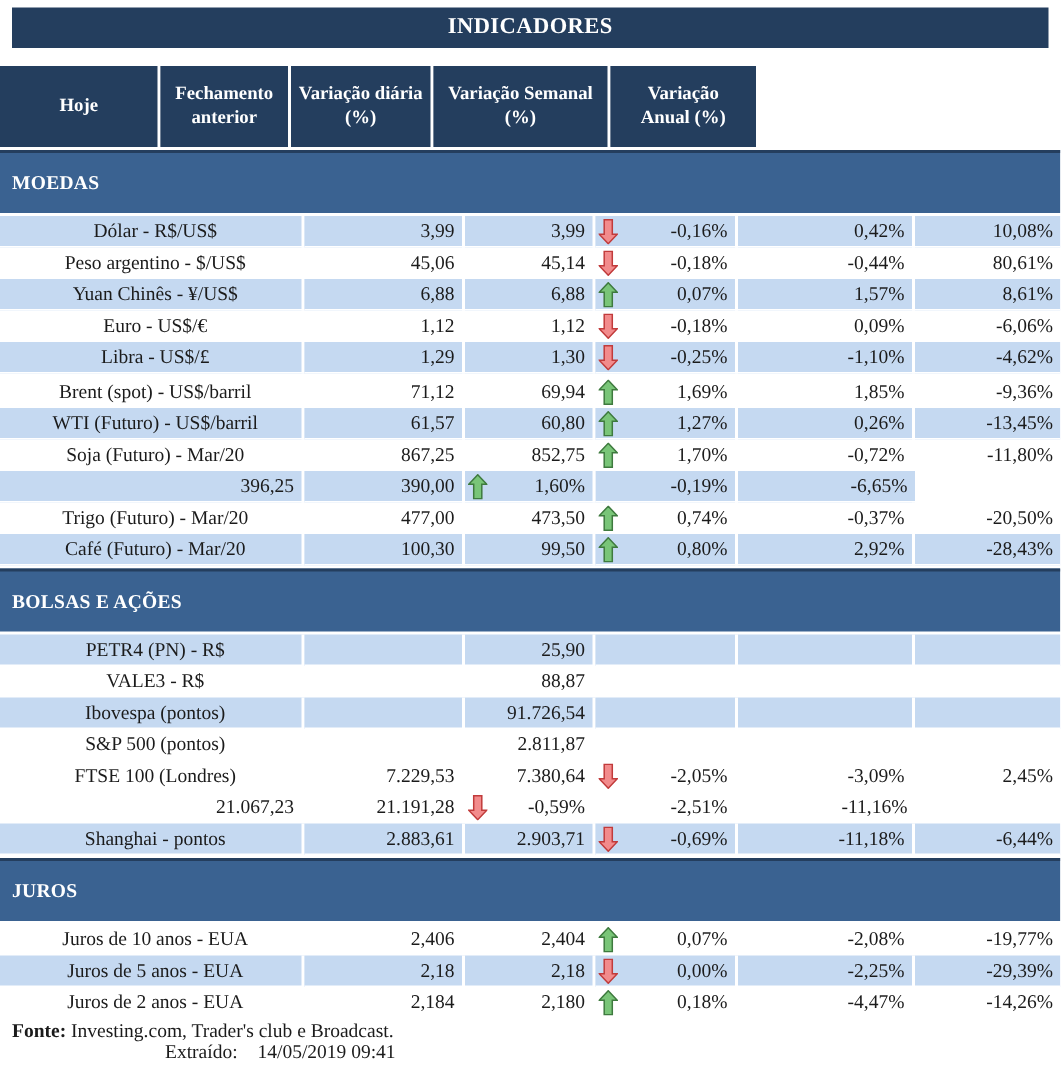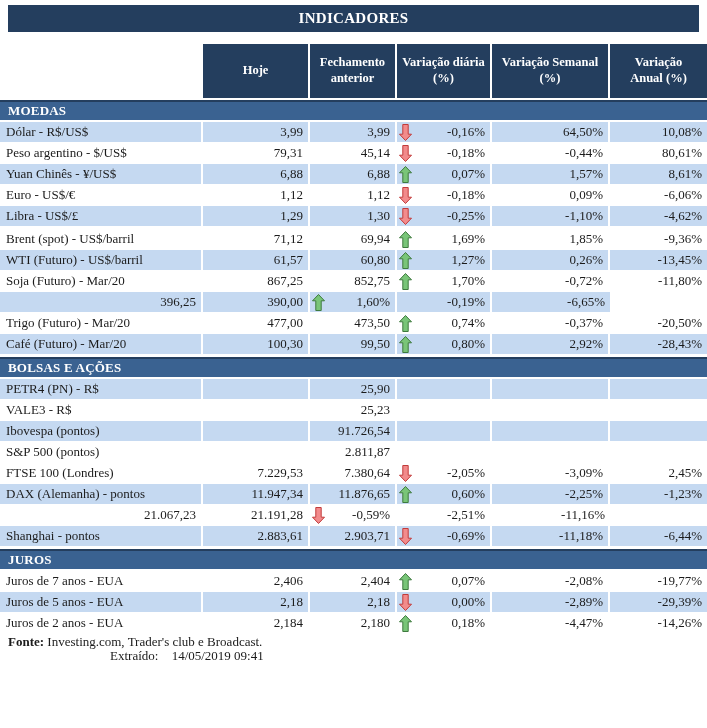--- a/index.html
+++ b/index.html
@@ -16,47 +16,47 @@
   .page{
     position:relative;width:707px;height:728px;overflow:hidden;background:#fff;
     font-family:Liberation Serif, serif;color:var(--text);
   }
   .title-bar{
     margin:5px 8px 0 8px;height:27px;background:var(--navy);
     display:flex;align-items:center;justify-content:center;
     color:#fff;font-weight:bold;font-size:15px;letter-spacing:.3px;
   }
   .header-row{
-    margin-left:203px;margin-top:12px;height:54px;
+    margin-top:12px;height:54px;
     display:grid;grid-template-columns:107px 87px 95px 118px 97px;
   }
   .hcell{
     background:var(--navy);color:#fff;font-weight:bold;font-size:12.5px;line-height:1.25;
     display:flex;align-items:center;justify-content:center;text-align:center;
     white-space:pre-line;border-right:2px solid #fff;box-sizing:border-box;
   }
   .hcell:last-child{border-right:none;text-align:center;}
   .section-bar{
-    margin-top:2px;height:20px;background:var(--section-blue);
+    margin-top:2px;height:42px;background:var(--section-blue);
     border-top:2px solid var(--navy);box-sizing:border-box;
     display:flex;align-items:center;color:#fff;font-weight:bold;
     font-size:13px;padding-left:8px;letter-spacing:.2px;
   }
   .rows{margin-top:2px;}
   .row{
     display:grid;grid-template-columns:203px 107px 87px 95px 118px 97px;
     height:21px;font-size:13px;
   }
   .cell{
     box-sizing:border-box;border-right:2px solid #fff;border-bottom:1px solid #fff;
     line-height:20px;white-space:nowrap;overflow:hidden;
   }
   .cell:last-child{border-right:none;}
   .row.shaded .cell{background:var(--row-blue);}
-  .c0{padding-left:6px;}
+  .c0{padding-left:6px;text-align:center;}
   .c1,.c2,.c3,.c4,.c5{text-align:right;padding-right:5px;}
   .c3{position:relative;}
   .arrow{position:absolute;left:2px;top:2px;width:13px;height:17px;}
   .arrow.down{transform:rotate(180deg);}
   .arrow polygon{stroke-width:1;}
   .arrow.up polygon{fill:var(--up-green);stroke:var(--up-green-border);}
   .arrow.down polygon{fill:var(--down-red);stroke:var(--down-red-border);}
   .footer{margin-top:1px;font-size:13px;line-height:14px;}
   .fonte-line{padding-left:8px;}
   .fonte-label,.extraido-label{font-weight:bold;}
@@ -89,26 +89,26 @@
         <span>MOEDAS</span>
       </div>
       <div class="rows">
         <div class="row shaded">
           <div class="cell c0">Dólar - R$/US$</div>
           <div class="cell c1">3,99</div>
           <div class="cell c2">3,99</div>
           <div class="cell c3"><svg viewBox="0 0 13 17" class="arrow down">
               <polygon points="6.5,0.5 12.5,6.8 9.2,6.8 9.2,16.5 3.8,16.5 3.8,6.8 0.5,6.8"></polygon>
             </svg><span>-0,16%</span></div>
-          <div class="cell c4">64,50%</div>
+          <div class="cell c4">0,42%</div>
           <div class="cell c5">10,08%</div>
         </div>
         <div class="row">
           <div class="cell c0">Peso argentino - $/US$</div>
-          <div class="cell c1">79,31</div>
+          <div class="cell c1">45,06</div>
           <div class="cell c2">45,14</div>
           <div class="cell c3"><svg viewBox="0 0 13 17" class="arrow down">
               <polygon points="6.5,0.5 12.5,6.8 9.2,6.8 9.2,16.5 3.8,16.5 3.8,6.8 0.5,6.8"></polygon>
             </svg><span>-0,18%</span></div>
           <div class="cell c4">-0,44%</div>
           <div class="cell c5">80,61%</div>
         </div>
         <div class="row shaded">
           <div class="cell c0">Yuan Chinês - ¥/US$</div>
           <div class="cell c1">6,88</div>
@@ -209,21 +209,21 @@
           <div class="cell c0">PETR4 (PN) - R$</div>
           <div class="cell c1"></div>
           <div class="cell c2">25,90</div>
           <div class="cell c3"><span></span></div>
           <div class="cell c4"></div>
           <div class="cell c5"></div>
         </div>
         <div class="row">
           <div class="cell c0">VALE3 - R$</div>
           <div class="cell c1"></div>
-          <div class="cell c2">25,23</div>
+          <div class="cell c2">88,87</div>
           <div class="cell c3"><span></span></div>
           <div class="cell c4"></div>
           <div class="cell c5"></div>
         </div>
         <div class="row shaded">
           <div class="cell c0">Ibovespa (pontos)</div>
           <div class="cell c1"></div>
           <div class="cell c2">91.726,54</div>
           <div class="cell c3"><span></span></div>
           <div class="cell c4"></div>
@@ -240,30 +240,20 @@
         <div class="row">
           <div class="cell c0">FTSE 100 (Londres)</div>
           <div class="cell c1">7.229,53</div>
           <div class="cell c2">7.380,64</div>
           <div class="cell c3"><svg viewBox="0 0 13 17" class="arrow down">
               <polygon points="6.5,0.5 12.5,6.8 9.2,6.8 9.2,16.5 3.8,16.5 3.8,6.8 0.5,6.8"></polygon>
             </svg><span>-2,05%</span></div>
           <div class="cell c4">-3,09%</div>
           <div class="cell c5">2,45%</div>
         </div>
-        <div class="row shaded">
-          <div class="cell c0">DAX (Alemanha) - pontos</div>
-          <div class="cell c1">11.947,34</div>
-          <div class="cell c2">11.876,65</div>
-          <div class="cell c3"><svg viewBox="0 0 13 17" class="arrow up">
-              <polygon points="6.5,0.5 12.5,6.8 9.2,6.8 9.2,16.5 3.8,16.5 3.8,6.8 0.5,6.8"></polygon>
-            </svg><span>0,60%</span></div>
-          <div class="cell c4">-2,25%</div>
-          <div class="cell c5">-1,23%</div>
-        </div>
         <div class="row">
           <div class="cell c1">21.067,23</div>
           <div class="cell c2">21.191,28</div>
           <div class="cell c3"><svg viewBox="0 0 13 17" class="arrow down">
               <polygon points="6.5,0.5 12.5,6.8 9.2,6.8 9.2,16.5 3.8,16.5 3.8,6.8 0.5,6.8"></polygon>
             </svg><span>-0,59%</span></div>
           <div class="cell c4">-2,51%</div>
           <div class="cell c5">-11,16%</div>
         </div>
         <div class="row shaded">
@@ -275,37 +265,37 @@
             </svg><span>-0,69%</span></div>
           <div class="cell c4">-11,18%</div>
           <div class="cell c5">-6,44%</div>
         </div>
       </div>
       <div class="section-bar">
         <span>JUROS</span>
       </div>
       <div class="rows">
         <div class="row">
-          <div class="cell c0">Juros de 7 anos - EUA</div>
+          <div class="cell c0">Juros de 10 anos - EUA</div>
           <div class="cell c1">2,406</div>
           <div class="cell c2">2,404</div>
           <div class="cell c3"><svg viewBox="0 0 13 17" class="arrow up">
               <polygon points="6.5,0.5 12.5,6.8 9.2,6.8 9.2,16.5 3.8,16.5 3.8,6.8 0.5,6.8"></polygon>
             </svg><span>0,07%</span></div>
           <div class="cell c4">-2,08%</div>
           <div class="cell c5">-19,77%</div>
         </div>
         <div class="row shaded">
           <div class="cell c0">Juros de 5 anos - EUA</div>
           <div class="cell c1">2,18</div>
           <div class="cell c2">2,18</div>
           <div class="cell c3"><svg viewBox="0 0 13 17" class="arrow down">
               <polygon points="6.5,0.5 12.5,6.8 9.2,6.8 9.2,16.5 3.8,16.5 3.8,6.8 0.5,6.8"></polygon>
             </svg><span>0,00%</span></div>
-          <div class="cell c4">-2,89%</div>
+          <div class="cell c4">-2,25%</div>
           <div class="cell c5">-29,39%</div>
         </div>
         <div class="row">
           <div class="cell c0">Juros de 2 anos - EUA</div>
           <div class="cell c1">2,184</div>
           <div class="cell c2">2,180</div>
           <div class="cell c3"><svg viewBox="0 0 13 17" class="arrow up">
               <polygon points="6.5,0.5 12.5,6.8 9.2,6.8 9.2,16.5 3.8,16.5 3.8,6.8 0.5,6.8"></polygon>
             </svg><span>0,18%</span></div>
           <div class="cell c4">-4,47%</div>

